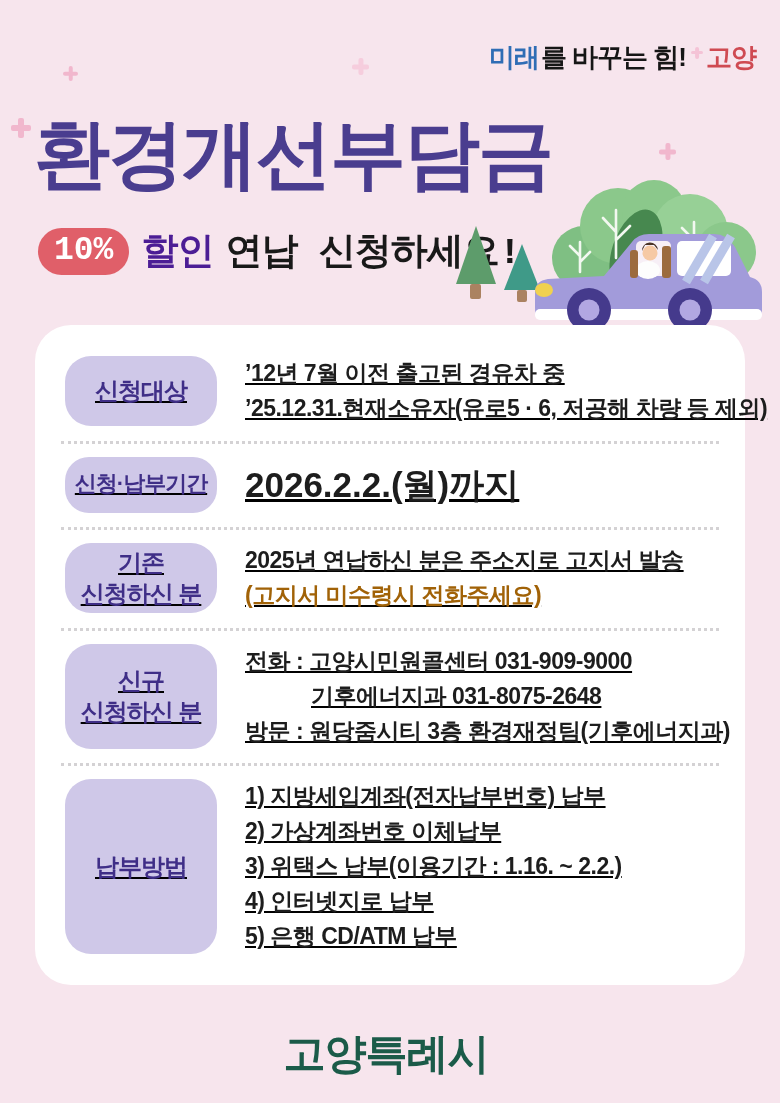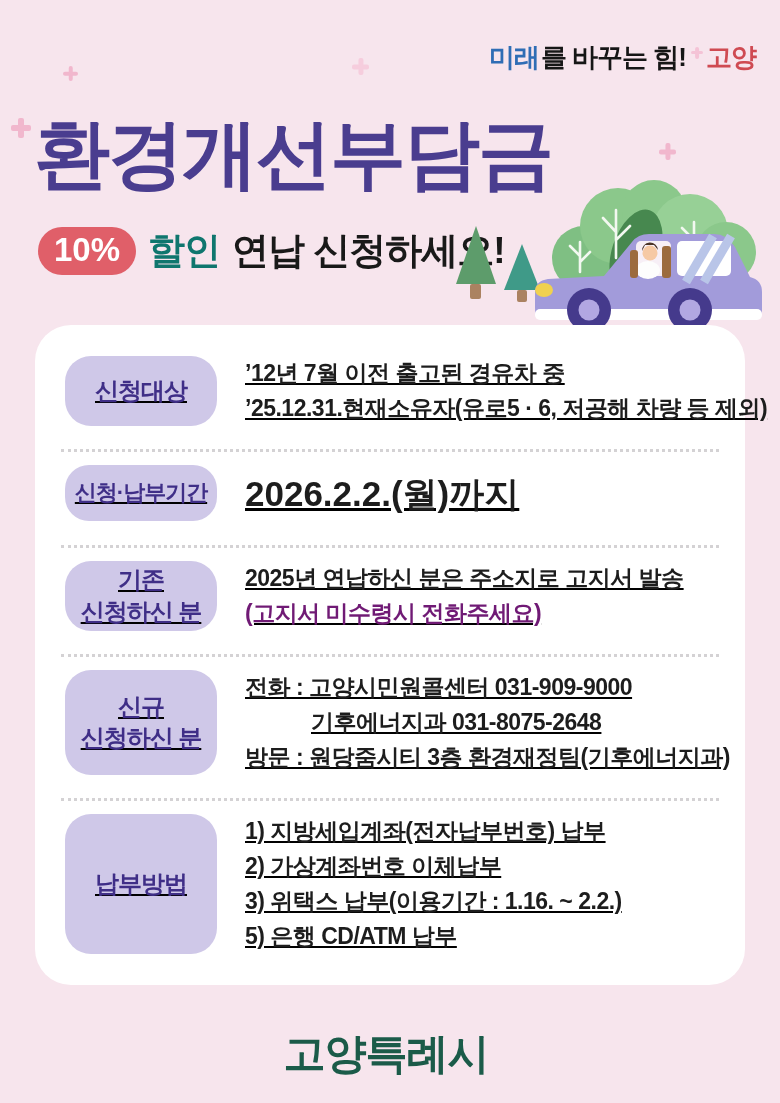--- a/index.html
+++ b/index.html
@@ -31,28 +31,28 @@
   
   .main-title {
     position:absolute; top:104px; left:34px;
     font-size:76px; font-weight:700; letter-spacing:-2px;
     color:#4a3d8f; white-space:nowrap;
   }
 
   
   .subtitle {
     position:absolute; top:226px; left:38px;
-    display:flex; align-items:center; gap:12px; white-space:nowrap;
+    display:flex; align-items:center; gap:12px; white-space:nowrap;font-family:Liberation Mono, monospace;
   }
   .badge {
     background:#e05f69; color:#ffffff;
     font-size:33px; font-weight:900;
     padding:4px 16px 6px; border-radius:28px;
   }
-  .discount { color:#0f766e; font-size:37px; font-weight:900; letter-spacing:-1px; }
+  .discount { color:#4c1d95; font-size:37px; font-weight:900; letter-spacing:-1px; }
   .sub-rest { color:#191919; font-size:37px; font-weight:900; letter-spacing:-1px; }
 
   
   .illustration { position:absolute; left:408px; top:160px; width:372px; height:180px; }
 
   
   .card {
     position:absolute; left:35px; top:325px; width:710px; height:660px;
     background:#ffffff; border-radius:36px;
     box-sizing:border-box; padding:18px 26px;
@@ -64,21 +64,21 @@
     width:152px; min-width:152px; align-self:stretch;
     background:#cfc8e8; border-radius:26px;
     color:#3f2e87; font-weight:800; font-size:24px; letter-spacing:-1px;
     display:flex; flex-direction:column; justify-content:center; align-items:center;
     text-align:center; line-height:1.3;
   }
   .row.compact .pill { align-self:center; height:56px; font-size:22px; border-radius:24px; }
   .content { display:flex; flex-direction:column; }
   .line { font-size:23px; font-weight:600; color:#1d1d1d; line-height:1.52; letter-spacing:-0.5px; white-space:nowrap; }
   .line.big { font-size:35px; font-weight:800; letter-spacing:0; }
-  .line.red { color:#701a75; font-weight:700; }
+  .line.red { color:#a16207; font-weight:700; }
   .line.indent { padding-left:66px; }
 
   
   .footer {
     position:absolute; left:0; right:8px; top:1026px;
     text-align:center; font-size:42px; font-weight:900; letter-spacing:-1px;
     color:#1b5b49;
   }
 </style>
 </head>
@@ -199,20 +199,21 @@
     </div>
 
     <div class="row">
       <div class="pill">
         <span>납부방법</span>
       </div>
       <div class="content">
         <div class="line">1) 지방세입계좌(전자납부번호) 납부</div>
         <div class="line">2) 가상계좌번호 이체납부</div>
         <div class="line">3) 위택스 납부(이용기간 : 1.16. ~ 2.2.)</div>
+        <div class="line">4) 인터넷지로 납부</div>
         <div class="line">5) 은행 CD/ATM 납부</div>
       </div>
     </div>
 
   </div>
 
   <div class="footer">고양특례시</div>
 
 </div>
 

